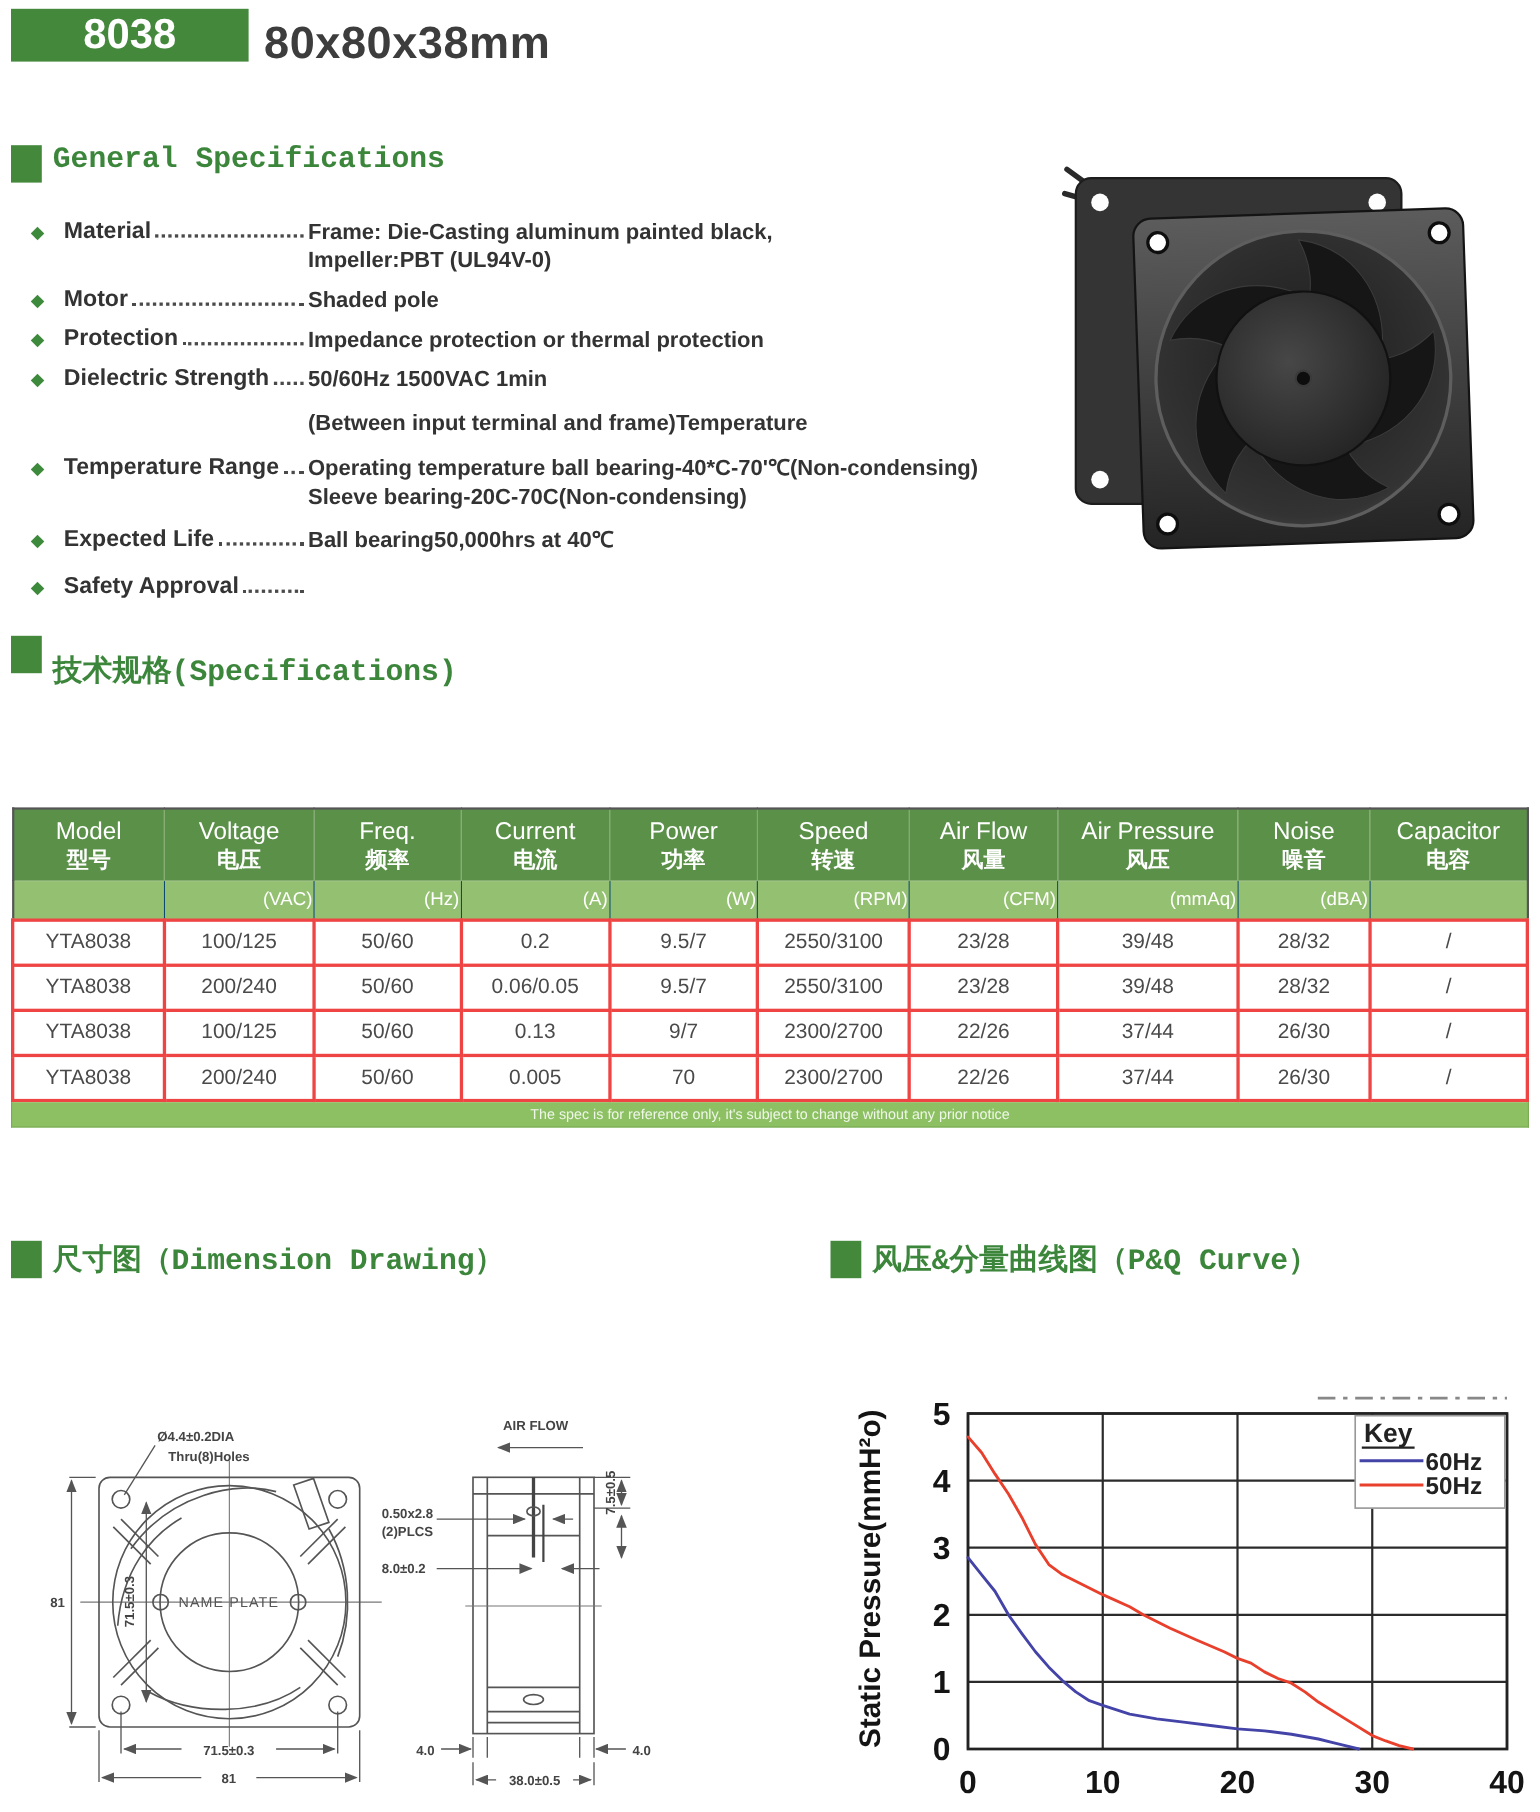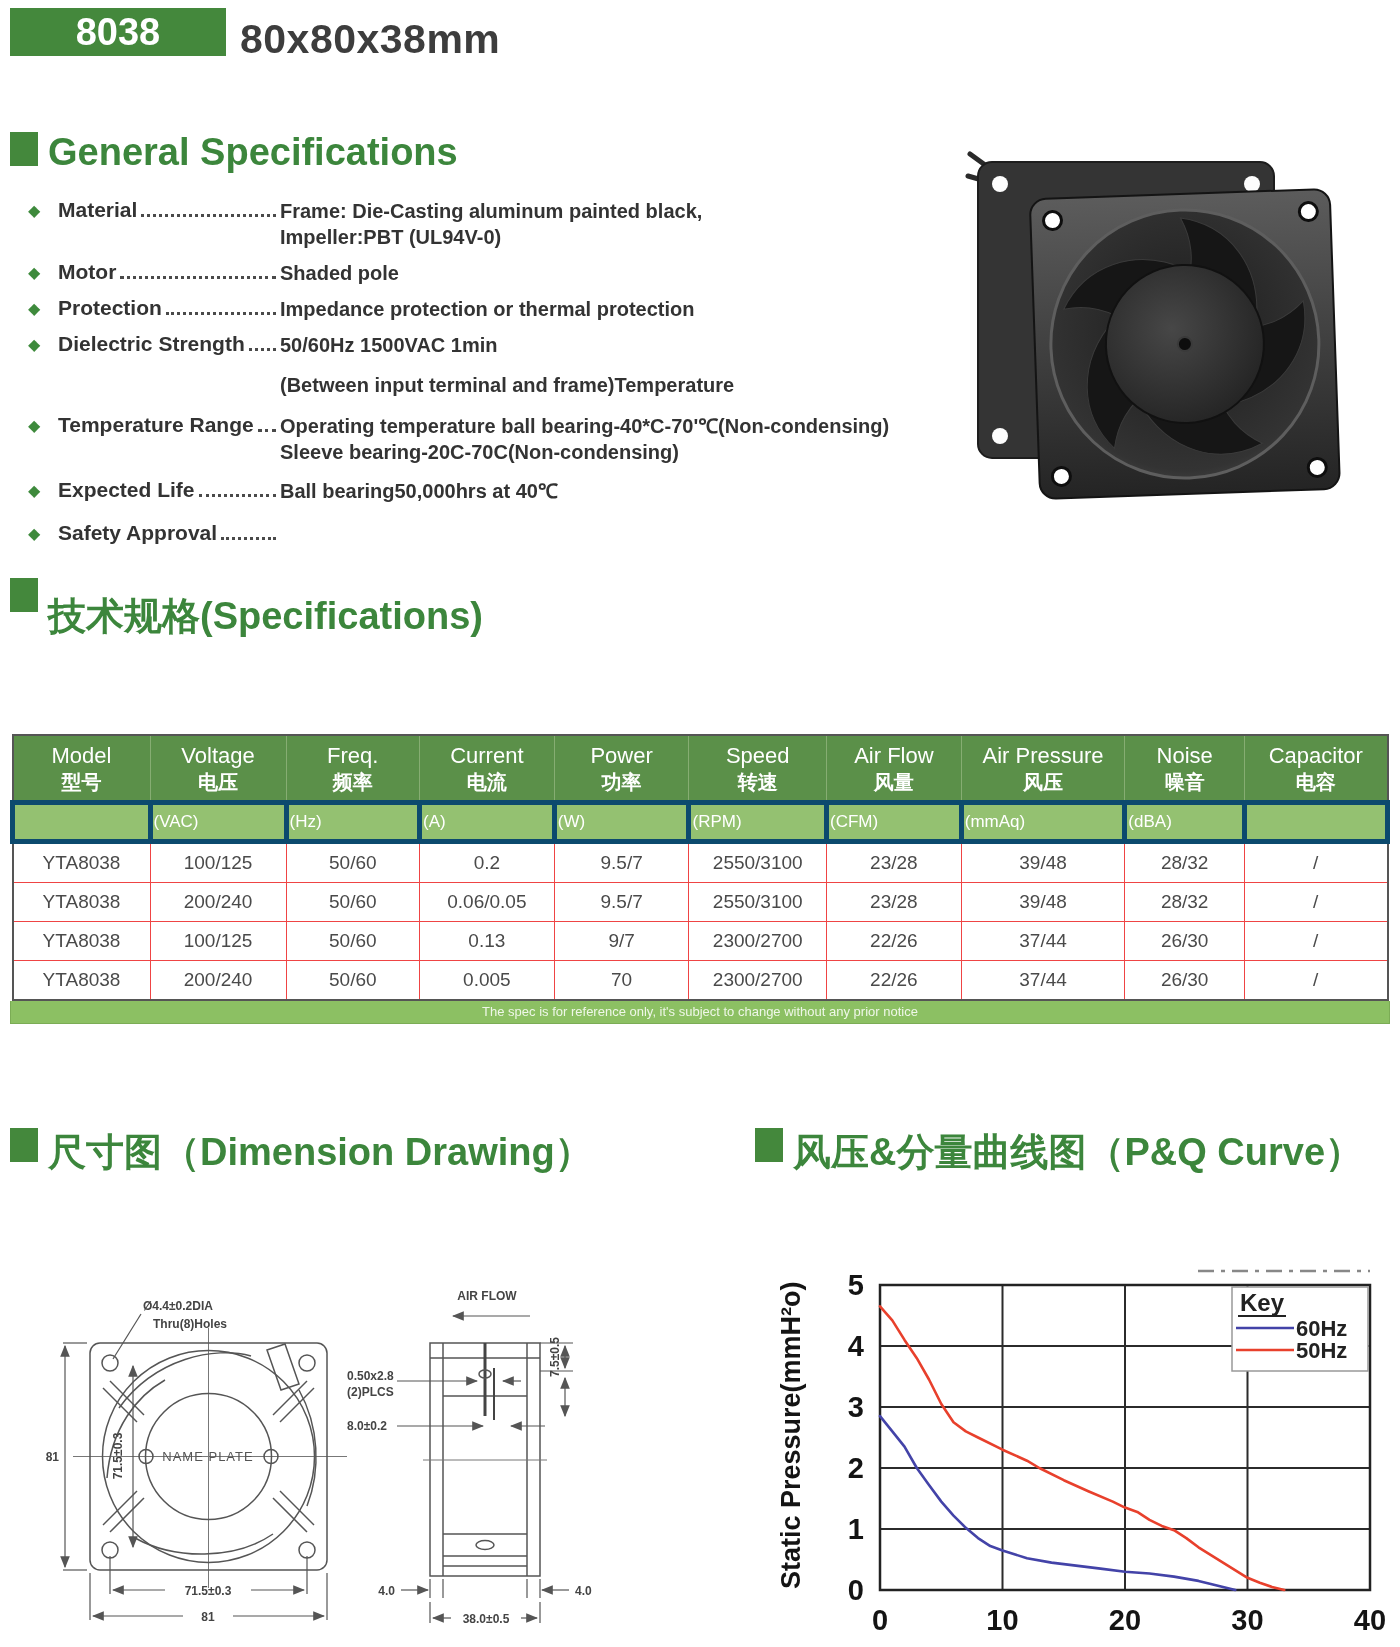--- a/index.html
+++ b/index.html
@@ -7,21 +7,21 @@
   .page{position:relative;width:1400px;height:1647px;background:#fff;overflow:hidden;
         font-family:"Liberation Sans",sans-serif;color:#333;}
 
   
   .model-box{position:absolute;left:10px;top:8px;width:216px;height:48px;background:#44883c;
              color:#fff;font-weight:bold;font-size:38px;display:flex;align-items:center;justify-content:center;}
   .size-title{position:absolute;left:240px;top:4px;font-size:41px;font-weight:bold;color:#3d3d3d;letter-spacing:.5px;margin-top:12px;}
 
   
   .section-square{position:absolute;width:28px;height:34px;background:#44883c;}
-  .section-title{position:absolute;font-size:38px;font-weight:bold;color:#3c863c;white-space:nowrap;}
+  .section-title{position:absolute;font-size:27px;font-weight:bold;color:#3c863c;white-space:nowrap;font-family:Liberation Mono, monospace;}
 
   
   #spec-list{position:absolute;left:28px;top:198px;width:930px;}
   .spec-row{display:flex;align-items:flex-start;margin-bottom:10px;}
   .spec-row:nth-child(4){margin-bottom:15px;}
   .spec-row:nth-child(4) .vline:nth-child(2){margin-top:14px;}
   .spec-row:nth-child(5){margin-bottom:13px;}
   .spec-row:nth-child(6){margin-bottom:17px;}
   .bullet{color:#3e8a3c;font-size:16px;width:20px;margin-right:10px;margin-top:3px;flex-shrink:0;}
   .spec-left{display:flex;width:222px;align-items:baseline;flex-shrink:0;}
@@ -29,22 +29,22 @@
   .leader{flex:1;border-bottom:3px dotted #4a4a4a;height:13px;margin:0 4px;min-width:8px;}
   .spec-value{width:650px;font-size:20px;font-weight:bold;color:#333;}
   .vline{line-height:1.3;}
 
   
   #table-wrap{position:absolute;left:10px;top:734px;width:1380px;}
   table{width:100%;border-collapse:collapse;table-layout:fixed;border:2px solid #555;}
   th{background:#5b9049;color:#fff;border:1px solid #86ad72;height:64px;padding:0;vertical-align:middle;}
   .th-en{font-size:22px;font-weight:normal;line-height:1.25;text-align:center;}
   .th-zh{font-size:20px;font-weight:bold;line-height:1.2;text-align:center;}
-  .units-row td{background:#94c171;color:#fff;border:5px solid #0c4a6e;font-size:17px;height:32px;text-align:left;}
-  .data-row td{background:#fff;border:1px solid #ef4444;color:#4a4a4a;font-size:19px;height:36px;text-align:center;}
+  .units-row td{background:#94c171;color:#fff;border:1px solid #0c4a6e;font-size:17px;height:32px;text-align:right;}
+  .data-row td{background:#fff;border:3px solid #ef4444;color:#4a4a4a;font-size:19px;height:36px;text-align:center;}
   #table-footnote{background:#8cc063;color:#eff7e8;font-size:13px;text-align:center;padding:3px 0 4px;
                   border:1px solid #7bac55;border-top:none;}
 
   
   .abs{position:absolute;}
   svg text{font-family:"Liberation Sans",sans-serif;}
   .draw-line{stroke:#555;stroke-width:1.5;fill:none;}
   .draw-thin{stroke:#777;stroke-width:1;fill:none;}
   .dim-line{stroke:#555;stroke-width:1.2;fill:none;}
   .dim-text{font-size:12px;fill:#444;font-weight:bold;}

